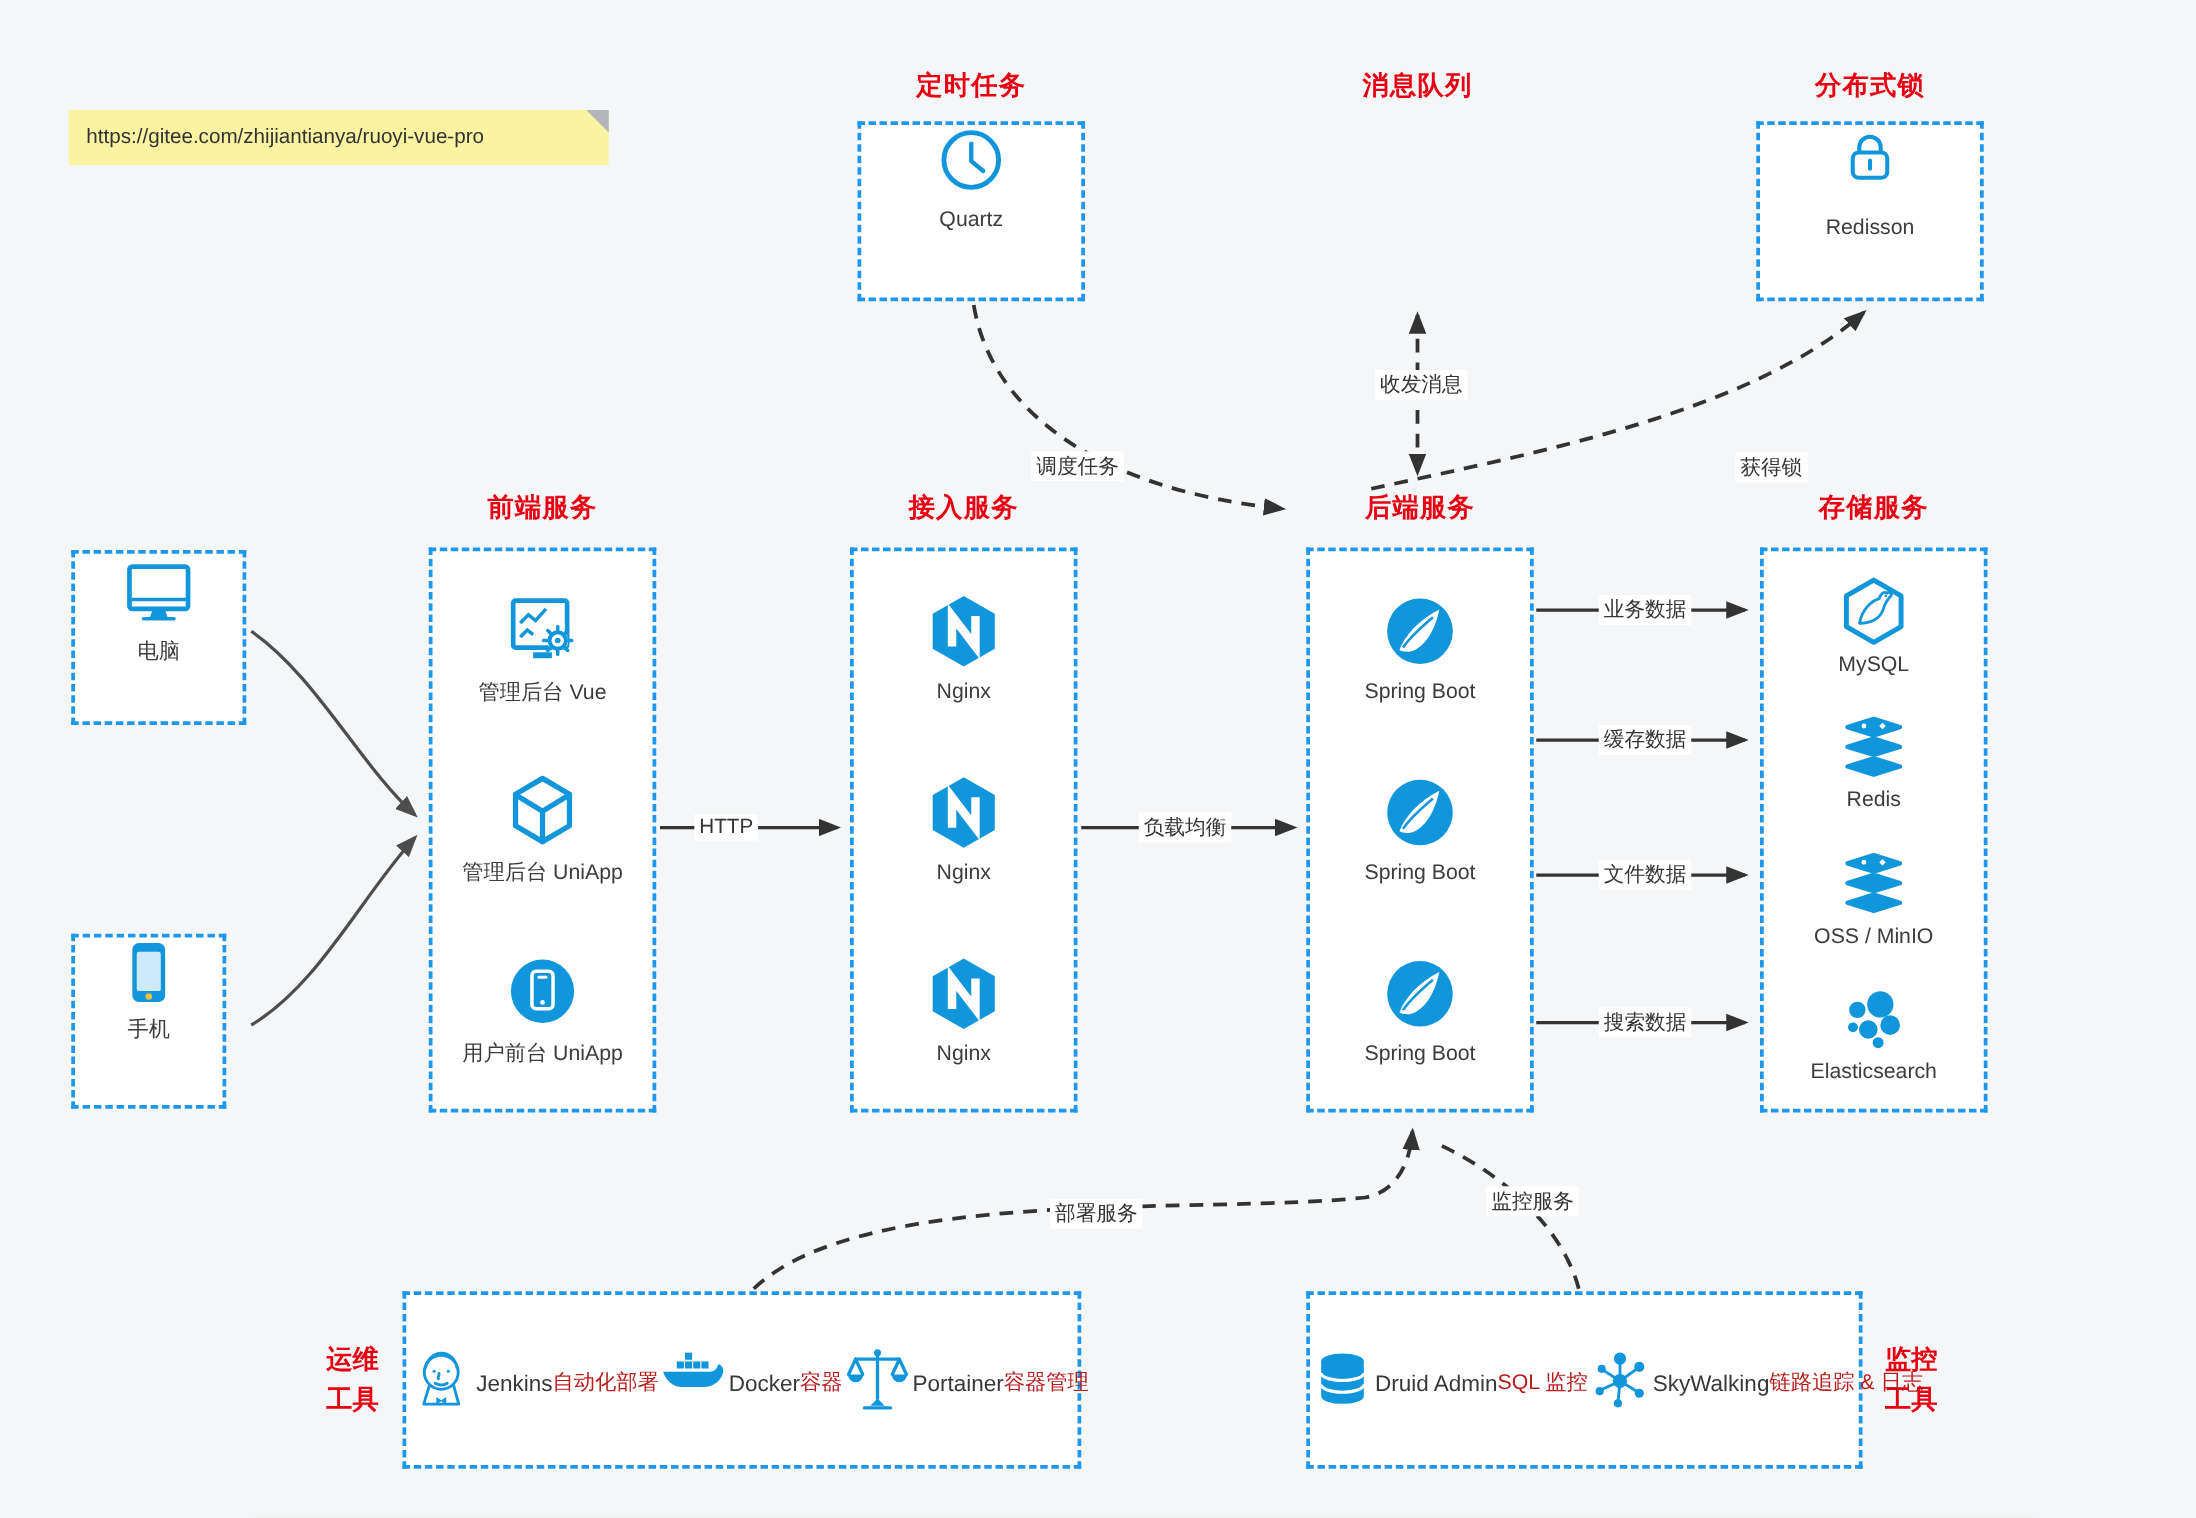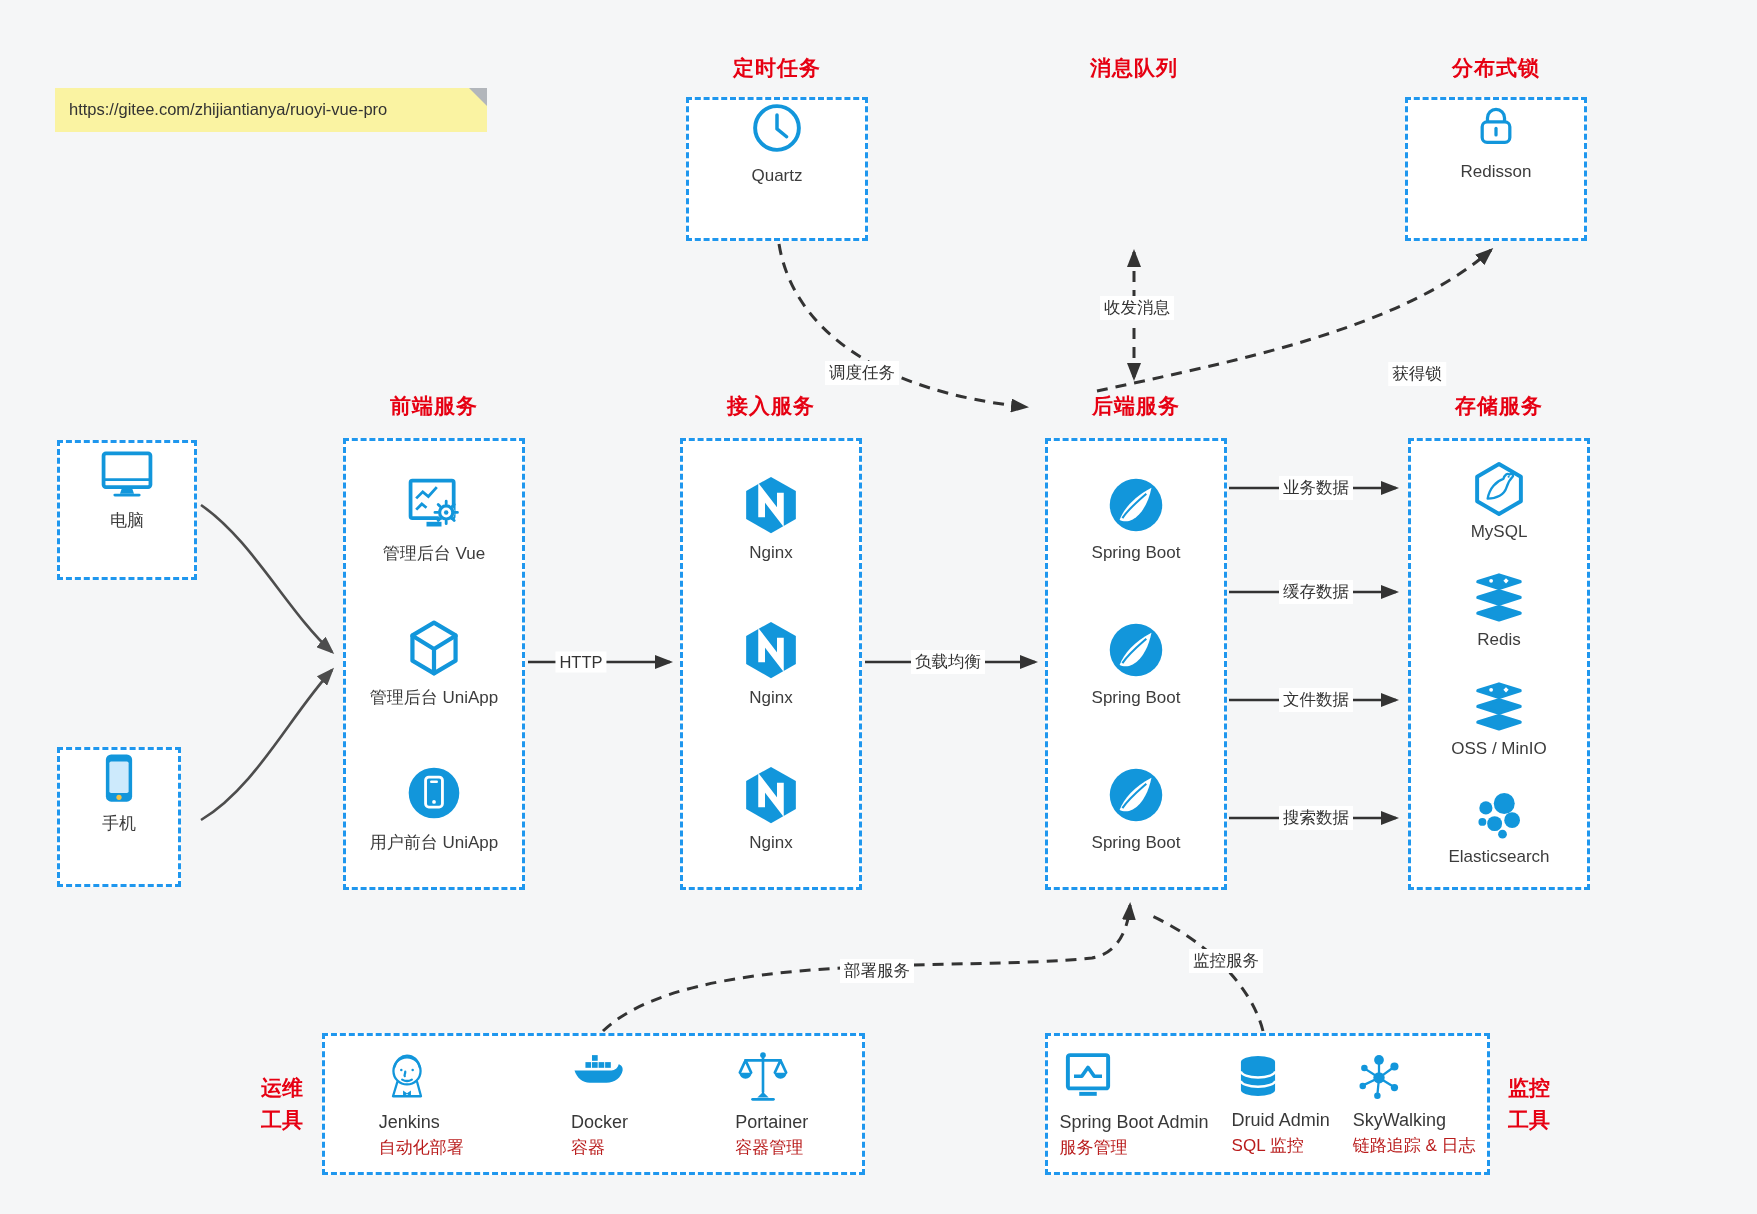--- a/index.html
+++ b/index.html
@@ -15,21 +15,21 @@
   .sec-title{position:absolute;width:182px;text-align:center;font-size:21px;font-weight:bold;
         color:#e60012;letter-spacing:1px;white-space:nowrap;}
   .side-title{position:absolute;width:62px;text-align:center;font-size:21px;font-weight:bold;
         color:#e60012;line-height:1.5;}
   
   .colbox{display:flex;flex-direction:column;justify-content:space-around;align-items:center;padding:6px 0;}
   .rowbox{display:flex;flex-direction:row;justify-content:space-around;align-items:center;}
   .cbox{display:flex;flex-direction:column;align-items:center;gap:10px;}
   .node{display:flex;flex-direction:column;align-items:center;}
   .node-label{font-size:17px;color:#3c3c3c;margin-top:8px;text-align:center;white-space:nowrap;}
-  .tool{display:flex;flex-direction:column;align-items:flex-start;}
+  .tool{display:flex;flex-direction:row;align-items:center;}
   .tool-name{font-size:18px;color:#383838;margin-top:7px;white-space:nowrap;}
   .tool-desc{font-size:17px;color:#b91c1c;margin-top:3px;white-space:nowrap;}
   .ic{width:60px;height:60px;color:#1296db;display:block;}
   .ic-56{width:56px;height:56px;} .ic-52{width:52px;height:52px;}
   
   .overlay{position:absolute;left:0;top:0;width:1757px;height:1214px;pointer-events:none;z-index:4;}
   .flow-chip{position:absolute;transform:translate(-50%,-50%);background:#fff;color:#333;
         font-size:16.5px;padding:1px 4px;white-space:nowrap;z-index:5;}
 </style>
 </head>
@@ -191,21 +191,21 @@
   <div class="dbox cbox" style="left:686px;top:97px;width:182px;height:144px">
     <svg class="ic ic-56">
         <use href="#i-clock"></use>
       </svg>
     <div class="node-label" style="margin-top:0">Quartz</div>
   </div>
   <div class="dbox cbox" style="left:1405px;top:97px;width:182px;height:144px">
     <svg class="ic ic-52">
         <use href="#i-lock"></use>
       </svg>
-    <div class="node-label" style="margin-top:0">Redisson</div>
+    <div class="node-label" style="margin-top:10px">Redisson</div>
   </div>
 
   <div class="dbox cbox" style="left:57px;top:440px;width:140px;height:140px;gap:6px">
     <svg class="ic">
         <use href="#i-monitor"></use>
       </svg>
     <div class="node-label" style="margin-top:0">电脑</div>
   </div>
   <div class="dbox cbox" style="left:57px;top:747px;width:124px;height:140px;gap:6px">
     <svg class="ic ic-56">
@@ -336,27 +336,20 @@
     <div class="tool">
       <svg class="ic ic-56">
           <use href="#i-scales"></use>
         </svg>
       <div class="tool-name">Portainer</div>
       <div class="tool-desc">容器管理</div>
     </div>
   </div>
 
   <div class="dbox rowbox" style="left:1045px;top:1033px;width:445px;height:142px">
-    <div class="tool">
-      <svg class="ic ic-56">
-          <use href="#i-sba"></use>
-        </svg>
-      <div class="tool-name">Spring Boot Admin</div>
-      <div class="tool-desc">服务管理</div>
-    </div>
     <div class="tool">
       <svg class="ic ic-52">
           <use href="#i-db"></use>
         </svg>
       <div class="tool-name">Druid Admin</div>
       <div class="tool-desc">SQL 监控</div>
     </div>
     <div class="tool">
       <svg class="ic ic-52">
           <use href="#i-sky"></use>

